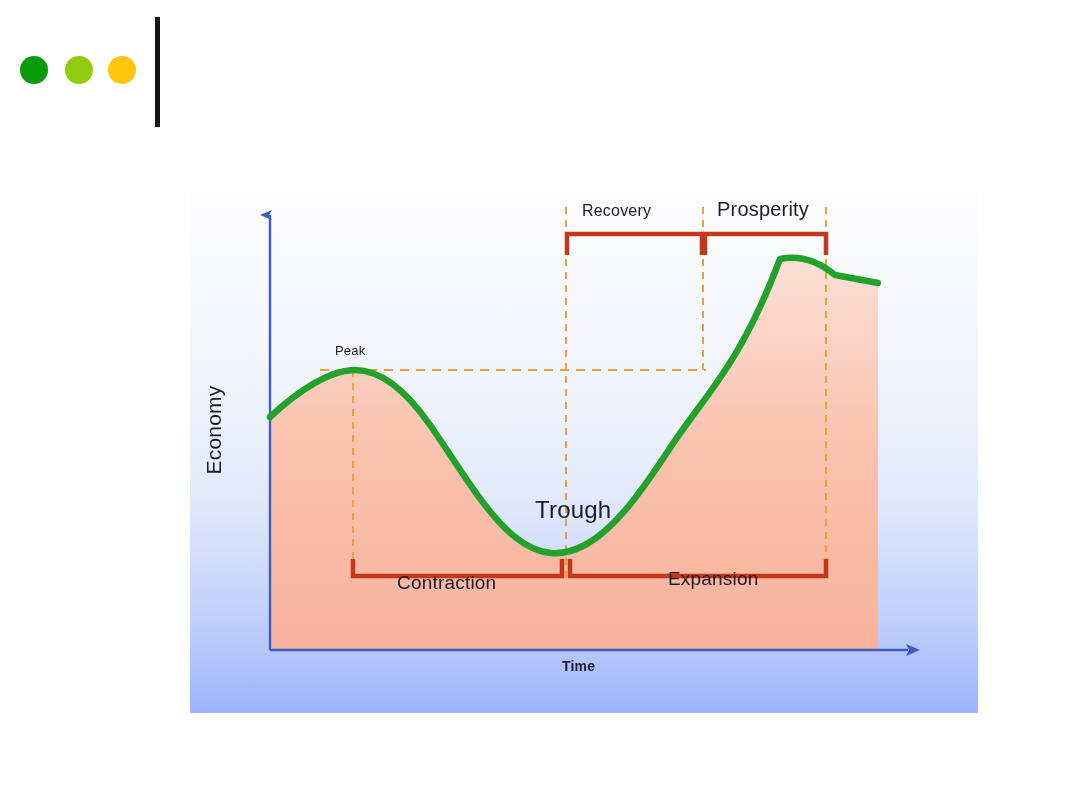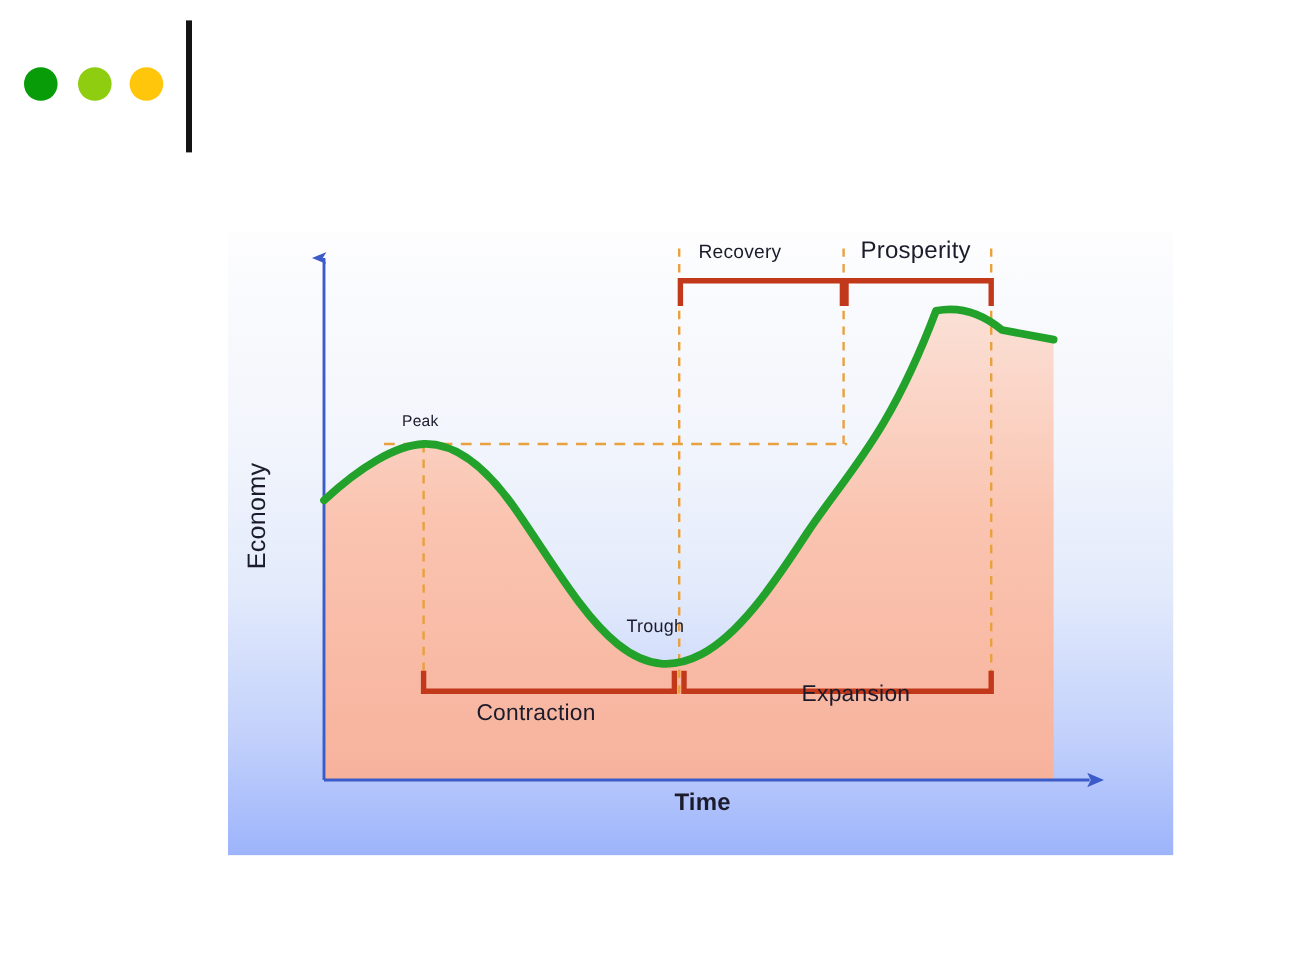--- a/index.html
+++ b/index.html
@@ -57,26 +57,26 @@
 
   
   .chart-label {
     position: absolute;
     color: #1b1b2b;
     font-family: "Liberation Sans", sans-serif;
     white-space: nowrap;
     letter-spacing: 0.2px;
   }
   #label-peak      { left: 145px; top: 150px;  font-size: 13px; }
-  #label-trough    { left: 332px; top: 303px;  font-size: 15px; margin-top: 18px; }
+  #label-trough    { left: 345px; top: 303px;  font-size: 24px; }
   #label-recovery  { left: 392px; top: 9px;    font-size: 16px; }
   #label-prosperity{ left: 527px; top: 5px;    font-size: 20px; text-align: right; }
-  #label-contraction{ left: 207px; top: 391px; font-size: 19px; }
+  #label-contraction{ left: 207px; top: 379px; font-size: 19px; }
   #label-expansion { left: 478px; top: 375px;  font-size: 19px; }
-  #label-time      { left: 372px; top: 465px;  font-size: 20px; font-weight: bold; }
+  #label-time      { left: 372px; top: 465px;  font-size: 14px; font-weight: bold; }
   #label-economy   {
     left: -20px; top: 225px;
     font-size: 21px;
     transform: rotate(-90deg);
     transform-origin: center center;
   }
 </style>
 </head>
 <body>
 

